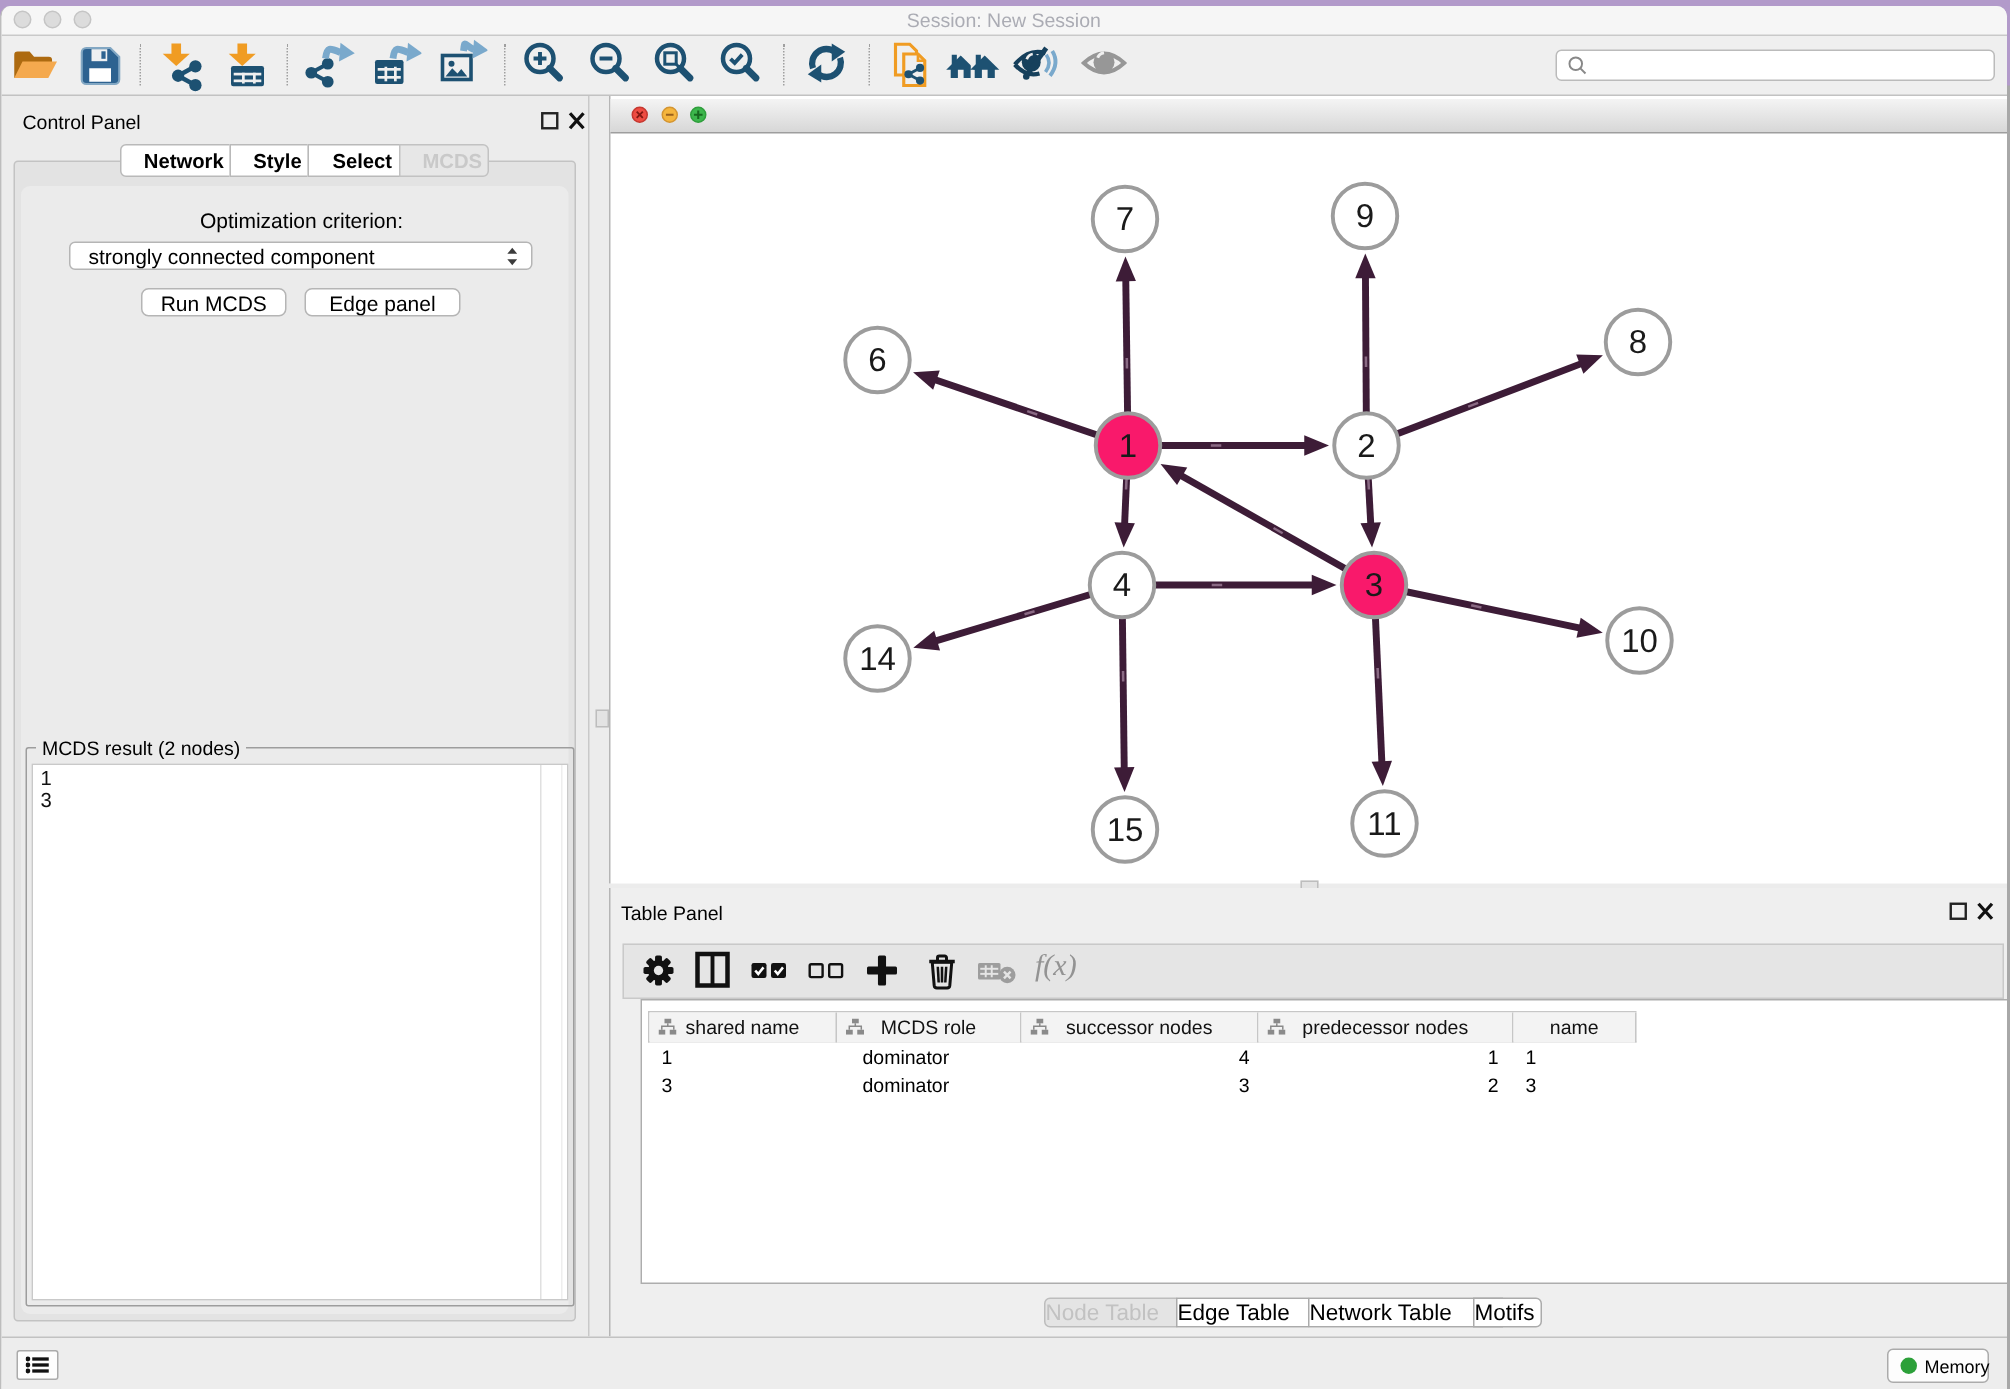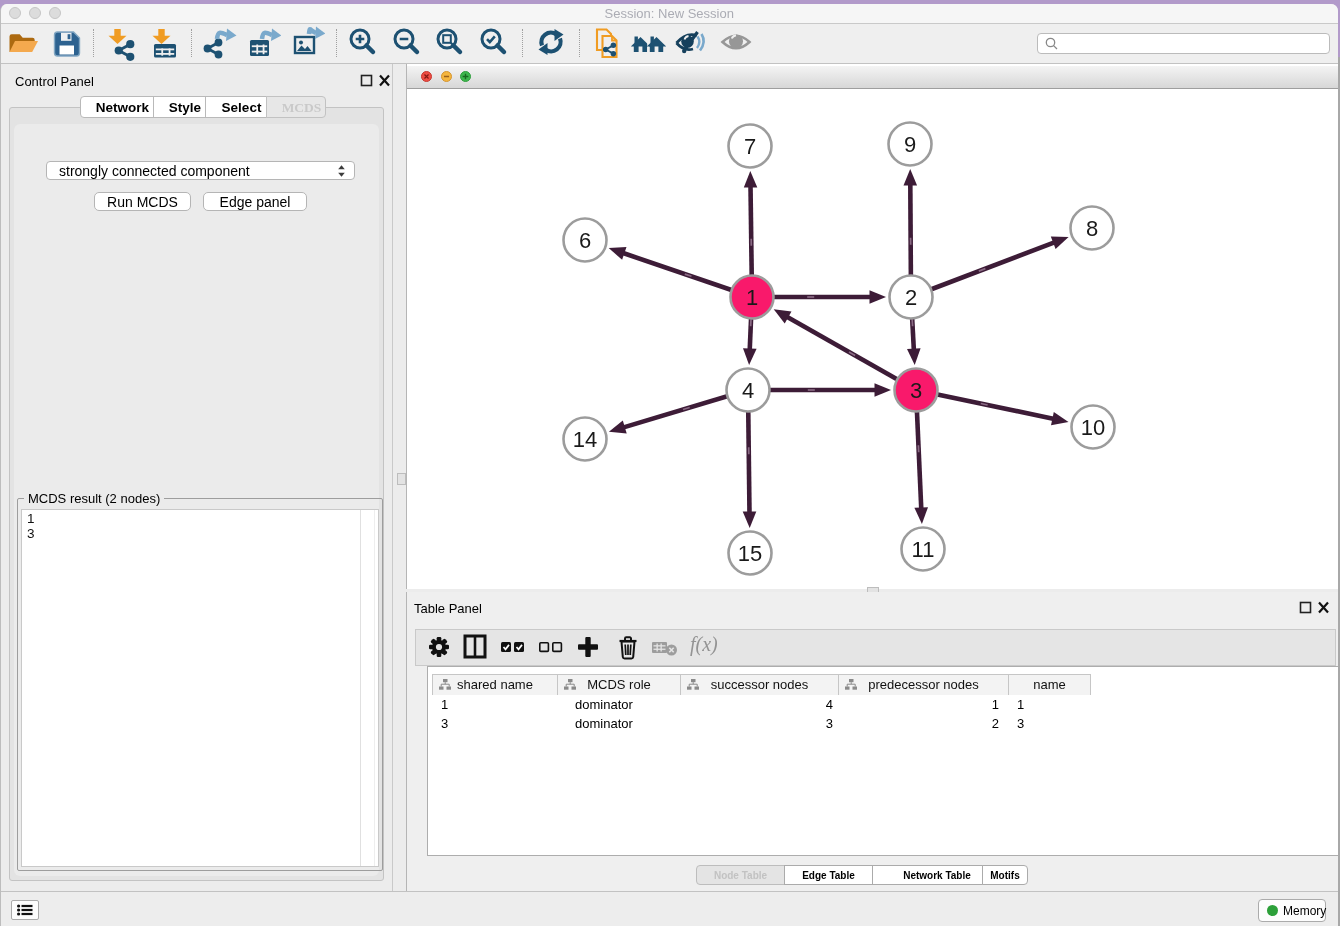--- a/index.html
+++ b/index.html
@@ -13,21 +13,21 @@
   .searchbox{position:absolute;left:1036px;top:9px;width:291px;height:19px;background:#fff;border:1px solid #bbb;border-radius:4px;}
   .cpanel{position:absolute;left:0;top:60px;width:392px;height:827px;background:#ececec;border-right:1px solid #c9c9c9;box-sizing:border-box;}
   .cp-inner{position:absolute;left:8px;top:43px;width:375px;height:774px;background:#e3e3e3;border:1px solid #c3c3c3;border-radius:3px;box-sizing:border-box;}
   .tab{position:absolute;top:32px;height:22px;line-height:22px;text-align:center;font-size:13.5px;font-weight:bold;background:#fff;border:1px solid #b9b9b9;box-sizing:border-box;color:#000;z-index:3;padding-left:11px;}
   .btn{position:absolute;background:#fff;border:1px solid #b5b5b5;border-radius:5px;text-align:center;font-size:14px;color:#000;box-sizing:border-box;z-index:3;}
   .netwin{position:absolute;left:405px;top:60px;width:935px;height:525px;background:#fff;border-left:1px solid #b5b5b5;box-sizing:border-box;}
   .nettitle{position:absolute;left:0;top:2px;width:100%;height:23px;background:linear-gradient(#f4f4f4,#d7d7d7);border-bottom:1px solid #9e9e9e;box-sizing:border-box;}
   .mc{position:absolute;top:5.5px;width:11px;height:11px;border-radius:50%;box-sizing:border-box;}
   .tpanel{position:absolute;left:405px;top:588px;width:935px;height:299px;background:#efefef;border-left:1px solid #b5b5b5;box-sizing:border-box;}
   .hcell{position:absolute;top:0;height:20px;background:#f3f3f3;border-right:1px solid #c6c6c6;box-sizing:border-box;font-size:13px;color:#111;text-align:center;line-height:20px;}
-  .btab{position:absolute;height:20px;line-height:19px;text-align:center;font-size:10px;font-weight:bold;background:#fff;border:1px solid #ababab;box-sizing:border-box;color:#000;}
+  .btab{position:absolute;height:20px;line-height:19px;text-align:left;font-size:15px;font-weight:normal;background:#fff;border:1px solid #ababab;box-sizing:border-box;color:#000;}
   .statusbar{position:absolute;left:0;top:887px;width:1338px;height:35px;background:#ededed;border-top:1px solid #c2c2c2;}
 </style></head>
 <body>
 <div class="win">
   <div class="titlebar">
     <div class="tl" style="left:8px;"></div>
     <div class="tl" style="left:28px;"></div>
     <div class="tl" style="left:48px;"></div>
     <div class="apptitle">Session: New Session</div>
   </div>
@@ -162,23 +162,24 @@
   </div>
   <div class="cpanel">
     <div style="position:absolute;left:14px;top:10px;font-size:13px;color:#000;">Control Panel</div>
     <svg class="abs" style="left:359px;top:10px" width="32" height="13" viewBox="0 0 32 13">
         <rect x="1.5" y="1.5" width="10" height="10" fill="none" stroke="#222" stroke-width="1.6"></rect>
         <path d="M20 1.5 L29 11.5 M29 1.5 L20 11.5" stroke="#111" stroke-width="2.2"></path>
       </svg>
     <div class="tab" style="left:79px;width:74px;border-top-left-radius:4px;border-bottom-left-radius:4px;">Network</div>
     <div class="tab" style="left:152px;width:53px;">Style</div>
     <div class="tab" style="left:204px;width:62px;">Select</div>
-    <div class="tab" style="left:265px;width:60px;background:#e7e7e7;color:#c9c9c9;border-color:#c2c2c2;border-top-right-radius:4px;border-bottom-right-radius:4px;font-family:Liberation Serif, serif;">MCDS</div>
+    <div class="tab" style="left:265px;width:60px;background:#e7e7e7;color:#c9c9c9;border-color:#c2c2c2;border-top-right-radius:4px;border-bottom-right-radius:4px;">MCDS</div>
     <div class="cp-inner"></div>
       <div style="position:absolute;left:13px;top:60px;width:365px;height:752px;background:#ebebeb;border-radius:6px;z-index:1;"></div>
+    <div style="position:absolute;left:0;top:75px;width:400px;text-align:center;font-size:14px;color:#000;z-index:3;">Optimization criterion:</div>
     <div style="position:absolute;left:45px;top:97px;width:309px;height:19px;background:#fff;border:1px solid #b5b5b5;border-radius:4px;font-size:14px;line-height:19px;color:#000;box-sizing:border-box;z-index:3;">
       <span style="padding-left:12px;">strongly connected component</span>
       <svg style="position:absolute;right:7px;top:2.5px" width="11" height="14" viewBox="0 0 11 14">
           <polygon points="5.5,1.2 8.8,5.2 2.2,5.2" fill="#3c3c3c"></polygon>
           <polygon points="5.5,12.8 8.8,8.8 2.2,8.8" fill="#3c3c3c"></polygon>
         </svg>
     </div>
     <div class="btn" style="left:93px;top:128px;width:97px;height:19px;line-height:18px;">Run MCDS</div>
     <div class="btn" style="left:202px;top:128px;width:104px;height:19px;line-height:18px;">Edge panel</div>
     <div style="position:absolute;left:16px;top:434px;width:366px;height:373px;border:1px solid #9d9d9d;border-radius:2px;box-sizing:border-box;z-index:3;">

